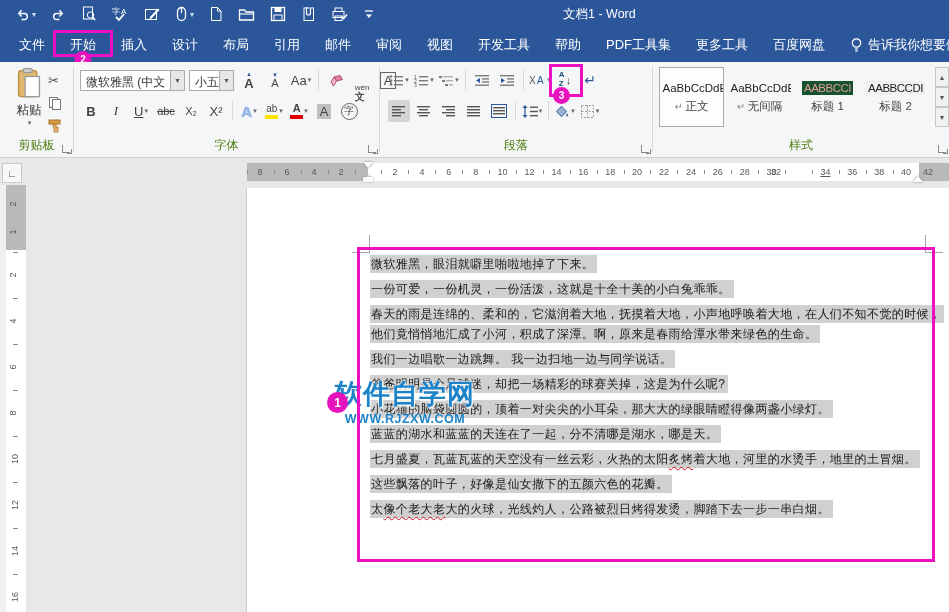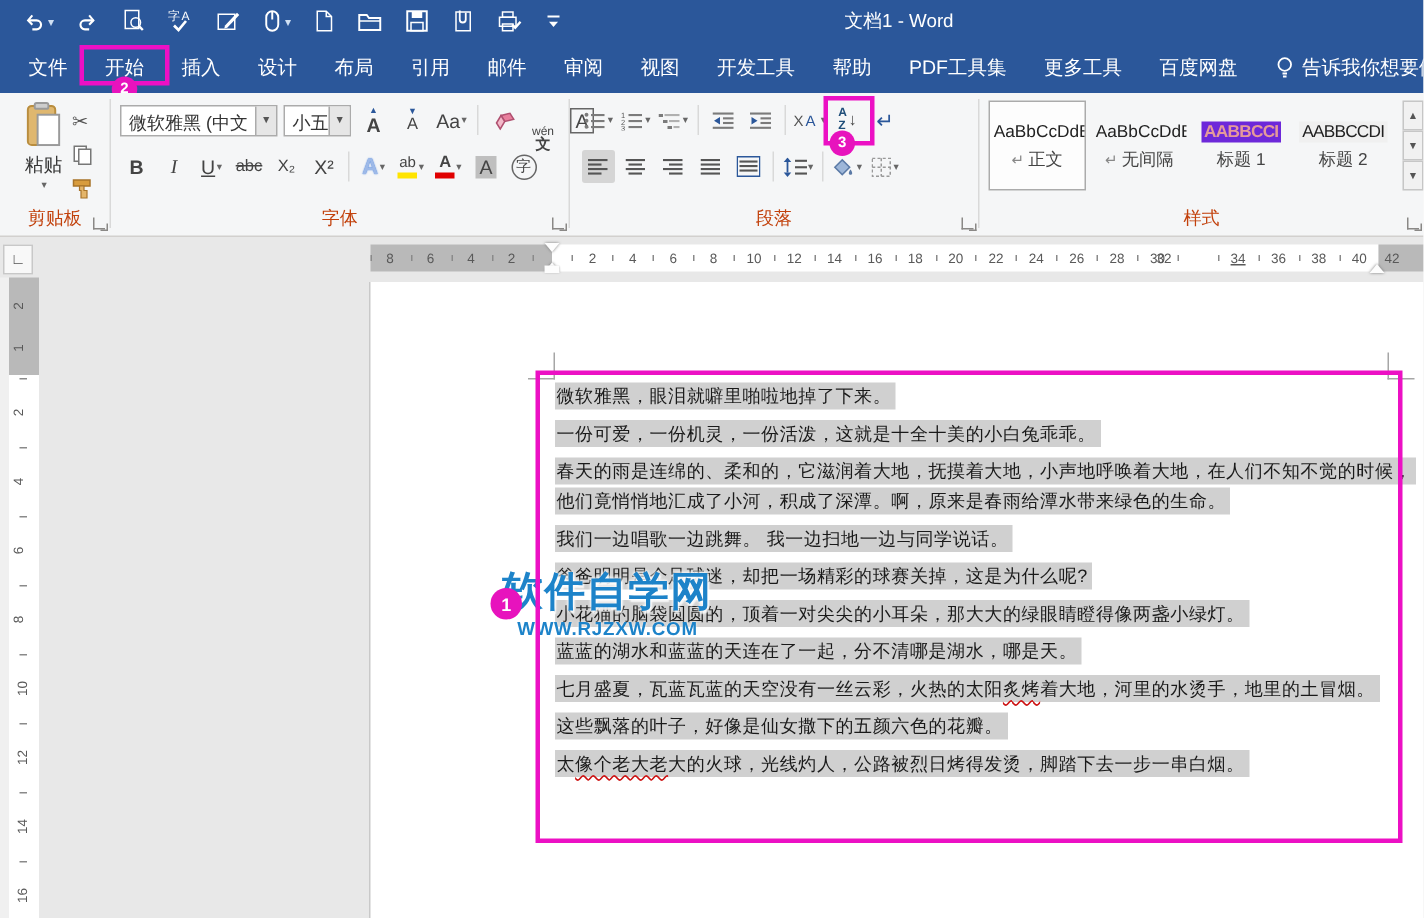--- a/index.html
+++ b/index.html
@@ -21,21 +21,21 @@
   .tellme { display:flex; align-items:center; gap:5px; color:#ffffff; font-size:13px; margin-left:14px; white-space:nowrap; }
   .note-box { position:absolute; border:3px solid #ec10c4; pointer-events:none; }
   .tab .note-box { left:-6px; right:-6px; top:2px; bottom:5px; }
   .note-badge { position:absolute; width:17px; height:17px; border-radius:50%; background:#e713bd; color:#fff; font-size:10px; font-weight:bold; display:flex; align-items:center; justify-content:center; pointer-events:none; }
   .tab .note-badge { bottom:-6px; left:50%; transform:translateX(-50%); }
 
   
   .ribbon { position:absolute; left:0; top:62px; width:949px; height:96px; background:#f5f6f7; border-bottom:1px solid #d2d0ce; }
   .group { position:absolute; top:0; height:95px; }
   .gsep { position:absolute; top:4px; width:1px; height:86px; background:#d9d9d9; }
-  .glabel { position:absolute; bottom:3px; width:100%; text-align:center; font-size:12px; color:#c2410c; }
+  .glabel { position:absolute; bottom:3px; width:100%; text-align:center; font-size:12px; color:#4d7c0f; }
   .launcher { position:absolute; right:3px; bottom:4px; width:8px; height:8px; border-left:1px solid #8a8886; border-bottom:1px solid #8a8886; }
   .launcher:after { content:""; position:absolute; right:-2px; bottom:-2px; width:4px; height:4px; border-right:1px solid #8a8886; border-bottom:1px solid #8a8886; }
 
   .rbtn { display:flex; align-items:center; justify-content:center; color:#444; font-size:13px; min-width:22px; height:22px; border-radius:2px; }
   .rbtn.sel { background:#d5d5d5; }
   .mini-caret { font-size:7px; color:#666; margin-left:1px; }
 
   
   .paste-big { position:absolute; left:8px; top:6px; width:42px; height:72px; display:flex; flex-direction:column; align-items:center; }
   .paste-lbl { font-size:12.5px; color:#333; margin-top:4px; }
@@ -53,41 +53,41 @@
   .stk { display:flex; flex-direction:column; align-items:center; line-height:1; }
   .ubar { text-decoration:underline; }
   .vline { width:1px; height:20px; background:#d9d9d9; margin:0 2px; }
   .fx-a { font-weight:bold; color:#9db9e8; text-shadow:0 0 1px #2a6cd5; }
   .hl-ico,.fc-ico { display:flex; flex-direction:column; align-items:center; line-height:1; }
   .hl-ico .bar { width:13px; height:4px; background:#ffe400; margin-top:1px; }
   .fc-ico .bar { width:13px; height:4px; background:#e00000; margin-top:1px; }
   .shade-a { background:#bfbfbf; padding:0 3px; }
   .enc { width:17px; height:17px; border:1px solid #666; border-radius:50%; font-size:10px; display:flex; align-items:center; justify-content:center; color:#444; }
   .border-a { border:1px solid #666; padding:0 3px; }
-  .phon { display:flex; flex-direction:column; align-items:center; line-height:1; font-size:8px; color:#444;margin-top:26px; }
+  .phon { display:flex; flex-direction:column; line-height:1; font-size:8px; color:#444;margin-top:26px; }
   .phon b { font-size:10px; }
 
   
   .para-row1 { position:absolute; left:8px; top:7px; display:flex; align-items:center; gap:3px; }
   .para-row2 { position:absolute; left:8px; top:38px; display:flex; align-items:center; gap:3px; }
   .sort-btn { position:relative; }
   .sort-btn .note-box { left:-5px; right:-7px; top:-5px; bottom:-6px; }
   .sort-btn .note-badge { bottom:-13px; left:-1px; }
   .sort-ico { display:flex; align-items:center; }
   .sort-let { display:flex; flex-direction:column; font-size:8px; font-weight:bold; color:#1f4e79; line-height:1.1; }
   .sort-arrow { font-size:11px; color:#444; margin-left:1px; }
 
   
   .stylecards { position:absolute; left:6px; top:5px; display:flex; gap:3px; }
   .scard { width:65px; height:60px; border:1px solid transparent; display:flex; flex-direction:column; align-items:center; justify-content:center; gap:4px; background:transparent; }
   .scard.sel { background:#fdfdfd; border:1px solid #ababab; }
   .sprev { font-size:11.5px; color:#222; white-space:nowrap; overflow:hidden; max-width:62px; padding:1px 2px; }
   .sname { font-size:11.5px; color:#444; white-space:nowrap; }
   .sname .pil { color:#888; font-size:10px; }
-  .scard.h1 .sprev { background:#6d28d9; color:#e59a9a; letter-spacing:-0.5px;font-weight:bold; }
+  .scard.h1 .sprev { background:#14532d; color:#e59a9a; letter-spacing:-0.5px; }
   .scard.h2 .sprev { background:#f0f0f0; letter-spacing:-0.5px; }
   .sscroll { position:absolute; right:0px; top:5px; display:flex; flex-direction:column; }
   .sscroll .sbtn { width:14px; height:20px; border:1px solid #c6c6c6; background:#f1f1f1; color:#555; font-size:7px; display:flex; align-items:center; justify-content:center; }
 
   
   .hruler-area { position:absolute; left:0; top:158px; width:949px; height:27px; background:#e8e8e8; }
   .tabsel { position:absolute; left:2px; top:5px; width:20px; height:20px; background:#f8f8f8; border:1px solid #c8c8c8; color:#555; font-size:10px; display:flex; align-items:center; justify-content:center; }
   .hruler { position:absolute; top:5px; height:18px; }
   .hr-gray { position:absolute; top:0; height:18px; background:#b9b9b9; }
   .hr-white { position:absolute; top:0; height:18px; background:#ffffff; }

